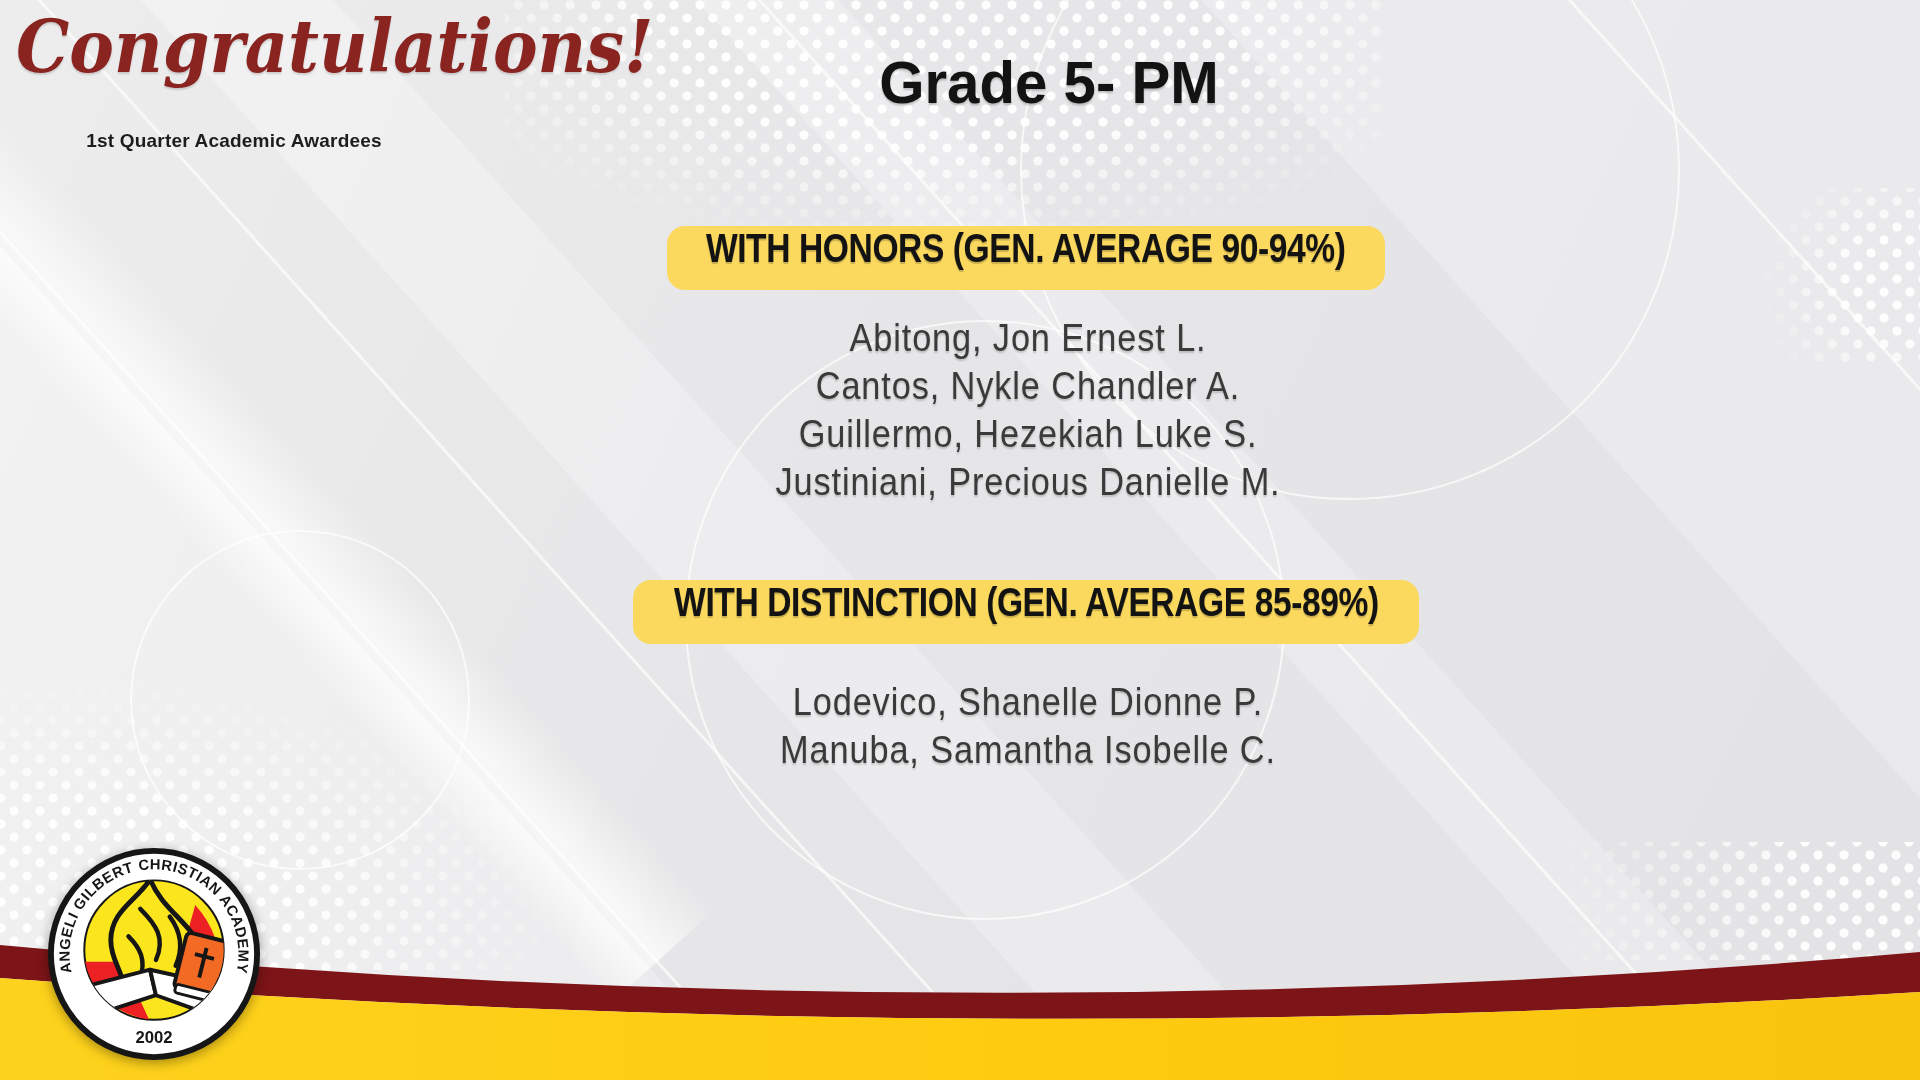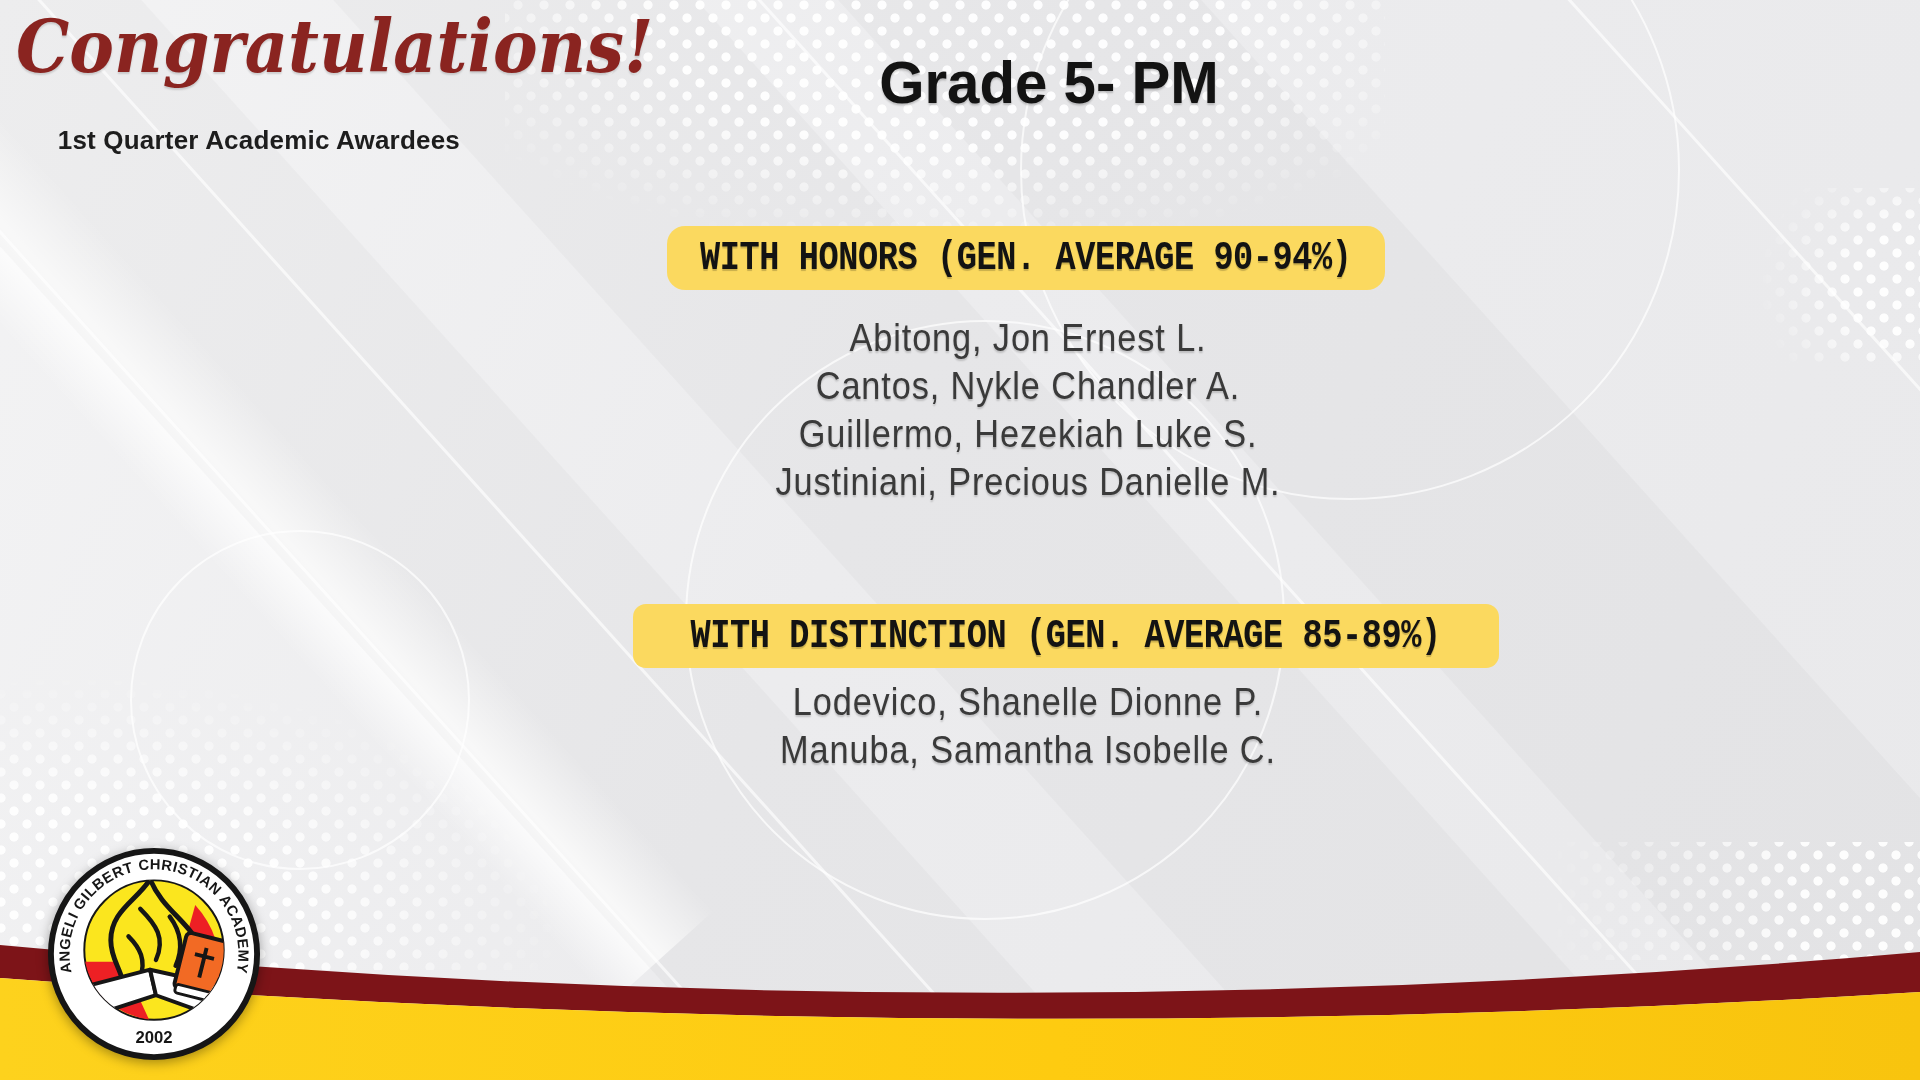--- a/index.html
+++ b/index.html
@@ -57,42 +57,42 @@
   
   .congrats {
     position:absolute; left:16px; top:4px;
     font-family:"DejaVu Serif", serif; font-style:italic; font-weight:bold;
     font-size:72px; color:#8a2420; white-space:nowrap;
     transform:scaleX(0.93); transform-origin:left center;
     text-shadow:0 2px 2px rgba(0,0,0,0.15);
   }
   .subt {
     position:absolute; left:8px; top:124px; width:452px;
-    text-align:right; font-weight:bold; font-size:26px; line-height:33px;
+    text-align:center; font-weight:bold; font-size:19px; line-height:33px;
     color:#1d1d1d; letter-spacing:0.2px;
   }
 
   
   .grade-title {
     position:absolute; left:649px; top:48px; width:800px;
     text-align:center; font-weight:bold; font-size:60px; color:#131313;
     transform:scaleX(0.97); text-shadow:0 2px 2px rgba(0,0,0,0.2);
     white-space:nowrap;
   }
   .badge {
     position:absolute; height:64px; background:#fbd95f; border-radius:18px;
-    display:flex; align-items:center; justify-content:center;font-family:Liberation Mono, monospace;
+    display:flex; align-items:flex-start; justify-content:center;
   }
   .badge span {
     font-weight:bold; font-size:40px; color:#131313; white-space:nowrap;
     transform:scaleX(0.84); letter-spacing:-0.5px;
     text-shadow:0 2px 1px rgba(0,0,0,0.2);
   }
   .badge1 { left:667px; top:226px; width:718px; }
-  .badge2 { left:633px; top:604px; width:866px;border-radius:13px; }
+  .badge2 { left:633px; top:580px; width:786px; }
 
   .names {
     position:absolute; left:533px; width:990px; text-align:center;
     font-size:39px; color:#3a3a3a; letter-spacing:1px;
     transform:scaleX(0.88);
     text-shadow:0 2px 2px rgba(0,0,0,0.18);
   }
   .names > div { line-height:48px; white-space:nowrap; }
   .names1 { top:314px; }
   .names2 { top:678px; }

